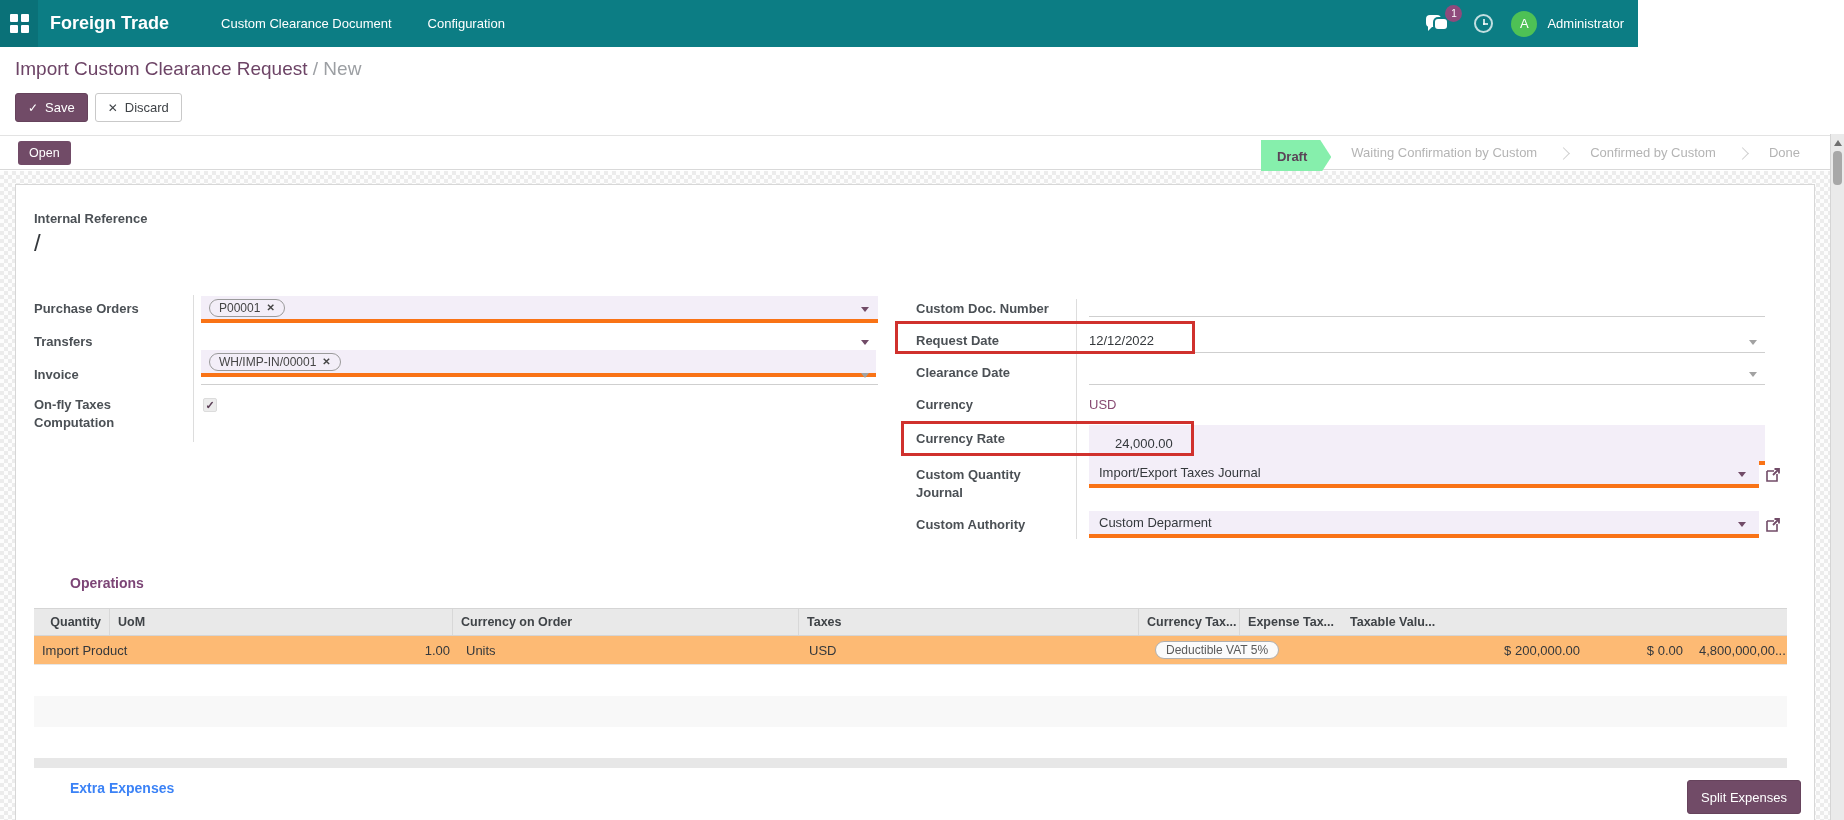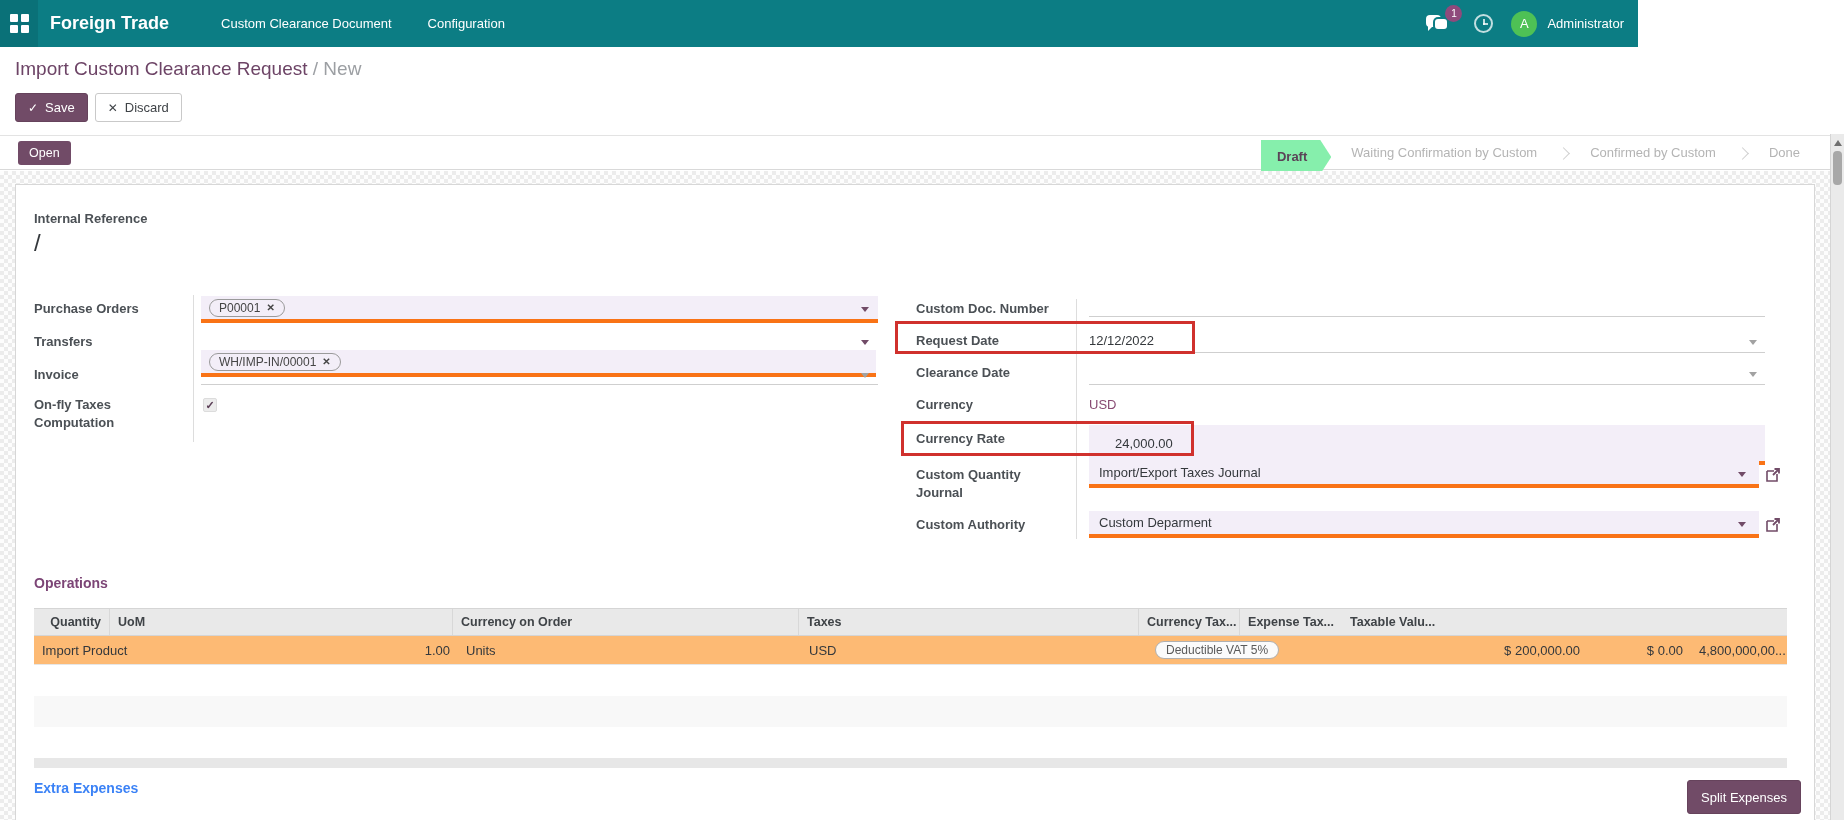--- a/index.html
+++ b/index.html
@@ -79,21 +79,21 @@
   .caret { width:0; height:0; border-left:4px solid transparent; border-right:4px solid transparent;
     border-top:5px solid #714b67; position:absolute; cursor:pointer; }
   .caret.gray { border-top-color:#a2a2a2; }
   .underline { position:absolute; height:1px; background:#cfcfcf; }
   .checkbox { position:absolute; width:14px; height:14px; background:#ececec; border:1px solid #dcdcdc;
     border-radius:2px; color:#5c3f57; font-size:11px; font-weight:bold; line-height:12px; text-align:center; cursor:pointer; }
   .ext-link { position:absolute; width:16px; height:16px; cursor:pointer; }
   .ext-link svg { display:block; }
   .red-box { position:absolute; border:3px solid #d0312d; }
 
-  .section-title { position:absolute; font-size:14px; font-weight:bold; }
+  .section-title { position:absolute; font-size:14px; font-weight:bold;margin-left:36px; }
   .ops-title { color:#7c4576; }
   .extra-title { color:#3b82f6; }
 
   
   .ops-table { position:absolute; left:18px; top:423px; width:1753px; border-top:1px solid #d5d5d5; }
   .thead { display:flex; background:#e9e9e9; border-bottom:1px solid #d5d5d5; height:27px; }
   .th { font-size:12.5px; font-weight:bold; color:#3f4347; padding:6px 8px 0 8px; white-space:nowrap;
     overflow:hidden; border-left:1px solid #d8d8d8; cursor:pointer; }
   .th:first-child { border-left:none; }
   .trow { display:flex; background:#fdba74; border-bottom:1px solid #e6e6e6; height:29px; align-items:center; }

